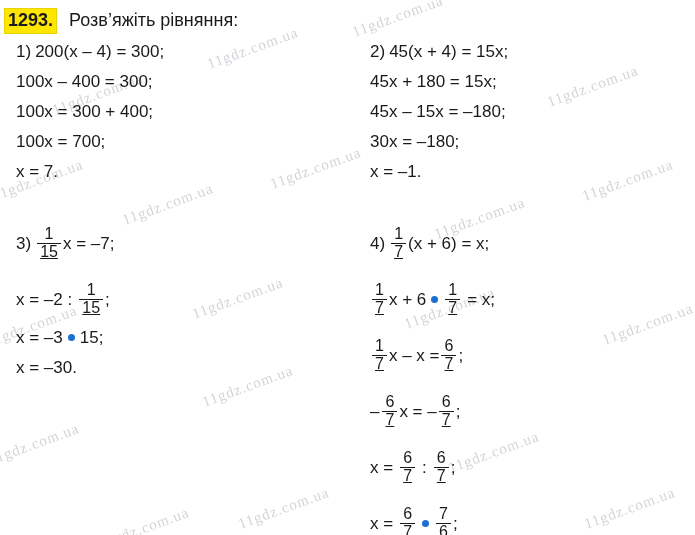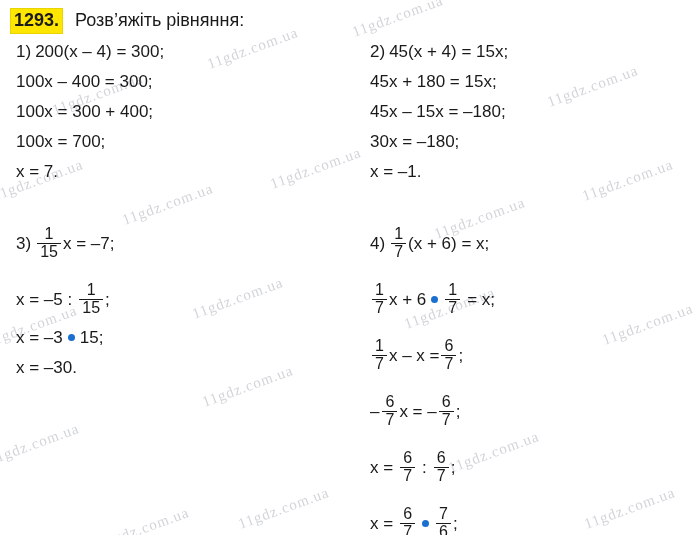--- a/index.html
+++ b/index.html
@@ -24,21 +24,21 @@
     letter-spacing:1px;
     white-space:nowrap;
     transform:rotate(-20deg);
     opacity:.85;
     pointer-events:none;
     user-select:none;
   }
   
   .header{
     position:absolute;
-    left:10px;top:8px;
+    left:4px;top:8px;
     display:flex;align-items:baseline;
     font-size:18px;
   }
   .task-num{
     background:#ffe600;
     color:#1a1a1a;
     font-weight:bold;
     font-size:18px;
     padding:1px 3px 2px 3px;
     border:1px solid #e8d400;
@@ -73,21 +73,21 @@
     display:inline-flex;
     flex-direction:column;
     align-items:center;
     justify-content:center;
     vertical-align:middle;
     margin:0 2px;
     line-height:1;
     font-size:16px;
   }
   .frac .num{padding:0 3px;}
-  .frac .den{padding:0 3px;border-top:1.4px solid #1a1a1a;margin-top:1px;}
+  .frac .den{padding:0 3px;border-top:1.4px solid #1a1a1a;margin-top:1px;text-decoration:underline;}
   .dot{
     display:inline-block;
     width:7px;height:7px;border-radius:50%;
     background:#1b6fd0;
     margin:0 5px;
     vertical-align:middle;
   }
   .minus-pre{margin-right:1px;}
   .sp{display:inline-block;width:5px;}
 </style>
@@ -147,21 +147,21 @@
     <div class="gap-lg">
       <div class="line tall">
         <span class="lbl">3)</span>
         <span class="frac">
           <span class="num">1</span>
           <span class="den">15</span>
         </span>
         <span>x = –7;</span>
       </div>
       <div class="line tall gap-sm">
-        <span>x = –5 :</span>
+        <span>x = –2 :</span>
         <span class="sp"></span>
         <span class="frac">
           <span class="num">1</span>
           <span class="den">15</span>
         </span>
         <span>;</span>
       </div>
       <div class="line">
         <span>x = –3</span>
         <span class="dot"></span>

